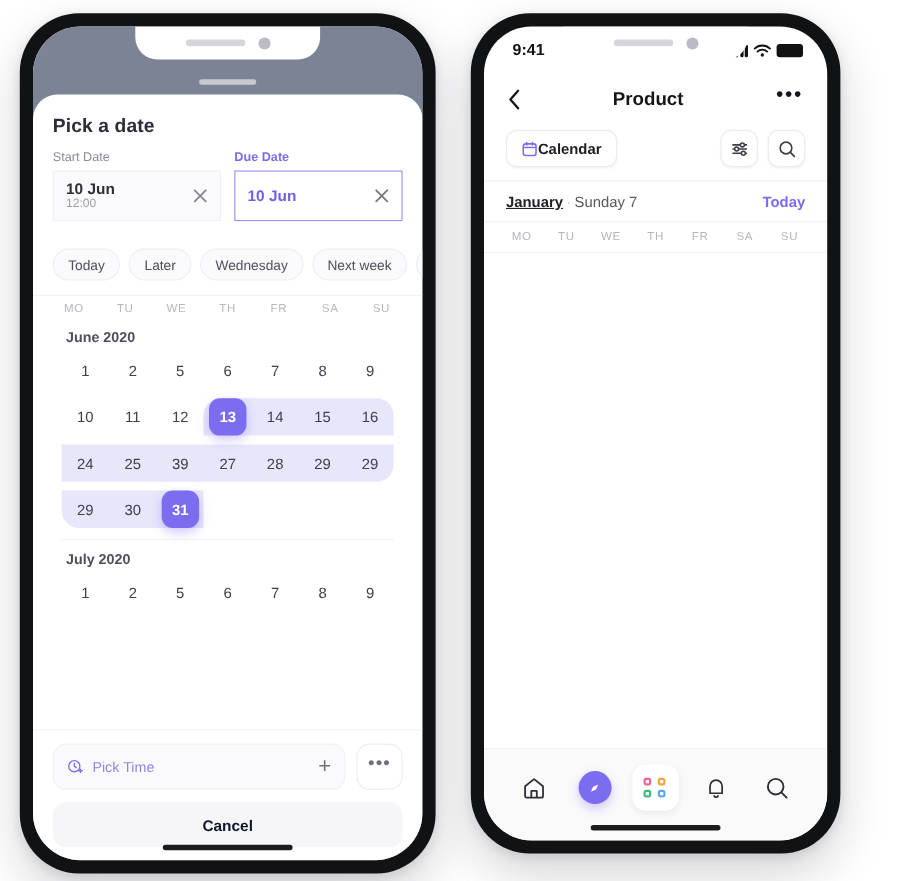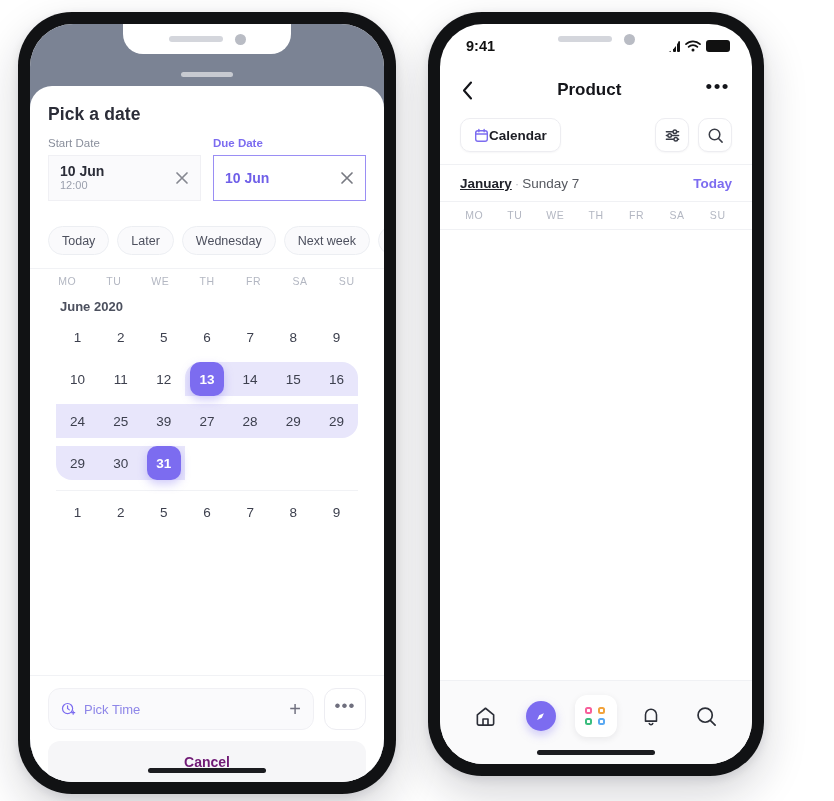--- a/index.html
+++ b/index.html
@@ -93,40 +93,40 @@
   .day.sel::before {
     content: ""; position: absolute; z-index: -1; width: 34px; height: 34px;
     border-radius: 10px; background: #7c6cf0;
     box-shadow: 0 4px 10px rgba(124,108,240,.35);
   }
   .range {
     position: absolute; z-index: 1; background: #e8e6fb; top: 4px; bottom: 4px;
   }
   .divider-line { height: 1px; background: #f1f2f5; margin: 6px 0 0 0; }
 
-  .footer { padding: 12px 18px 0 18px; border-top: 1px solid #f1f2f5; }
+  .footer { padding: 12px 18px 12px 18px; border-top: 1px solid #f1f2f5; }
   .time-row { display: flex; gap: 10px; align-items: center; }
   .pick-time {
     flex: 1; height: 42px; border-radius: 12px; background: #fafafc;
     border: 1px solid #f0f0f4; display: flex; align-items: center;
     padding: 0 12px; gap: 8px;
   }
   .pick-time-label { flex: 1; font-size: 13px; color: #8e86e8; }
   .plus-btn { font-size: 20px; color: #6f6f7e; line-height: 1; font-weight: 300; }
   .dots-btn {
     width: 42px; height: 42px; border-radius: 12px; background: #fff;
     border: 1px solid #ededf2; display: flex; align-items: center; justify-content: center;
     font-size: 17px; color: #6f6f7e; letter-spacing: 1px; padding-bottom: 6px;
   }
   .actions { display: flex; gap: 11px; margin-top: 11px; }
   .btn {
     flex: 1; height: 41px; border-radius: 12px; display: flex;
     align-items: center; justify-content: center; font-size: 14px; font-weight: bold;
   }
-  .btn-cancel { background: #f6f6f8; color: #701a75; }
+  .btn-cancel { background: #f6f6f8; color: #0f172a; }
   .btn-done { background: #7c6cf0; color: #fff; box-shadow: 0 6px 16px rgba(124,108,240,.35); }
 
   
   .statusbar {
     height: 44px; display: flex; align-items: center; justify-content: space-between;
     padding: 0 22px 0 26px; font-size: 14.5px; font-weight: bold; color: #111;
   }
   .status-icons { display: flex; align-items: center; gap: 5px; }
   .bars { display: flex; align-items: flex-end; gap: 1.5px; height: 11px; }
   .bars i { width: 3px; background: #111; border-radius: 1px; display: block; }
@@ -288,20 +288,21 @@
               <div class="range" style="left: 0px; right: 57.15%; border-bottom-left-radius: 16px;"></div>
               <div class="day">29</div>
               <div class="day">30</div>
               <div class="day sel">31</div>
               <div class="day"></div>
               <div class="day"></div>
               <div class="day"></div>
               <div class="day"></div>
             </div>
             <div class="divider-line"></div>
+            <div class="month-name">July 2020</div>
             <div class="week">
               <div class="day">1</div>
               <div class="day">2</div>
               <div class="day">5</div>
               <div class="day">6</div>
               <div class="day">7</div>
               <div class="day">8</div>
               <div class="day">9</div>
             </div>
           </div>

